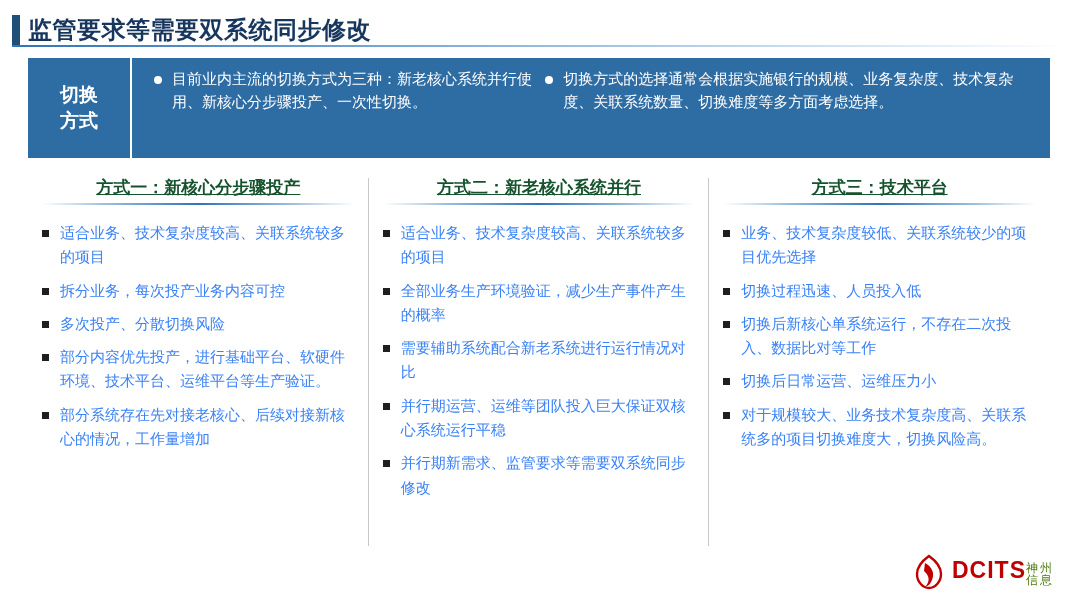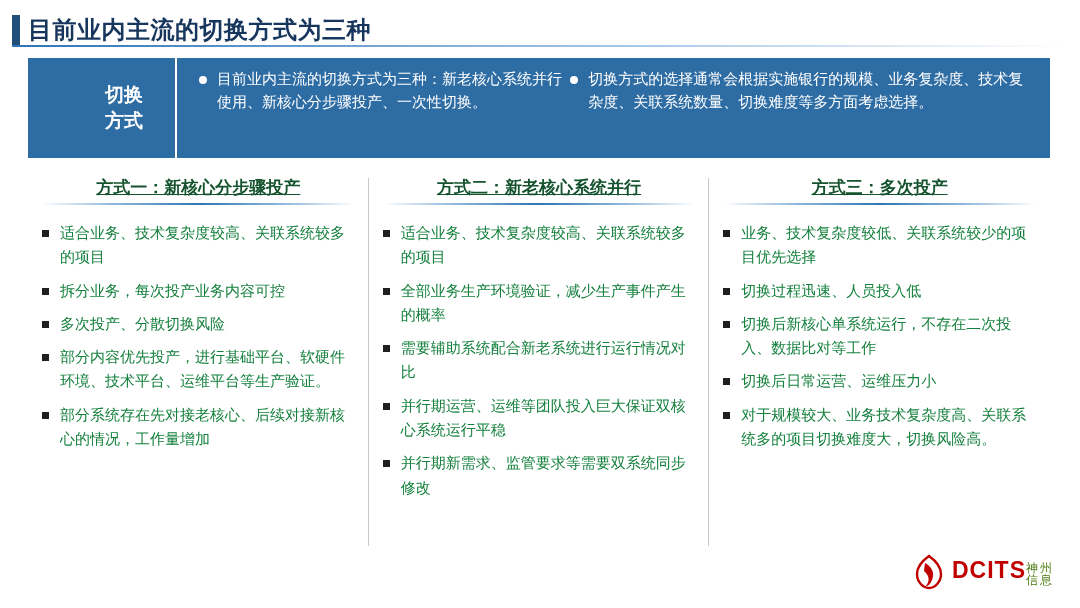--- a/index.html
+++ b/index.html
@@ -44,21 +44,20 @@
   }
 
   
   .banner {
     position: absolute;
     left: 28px; top: 58px;
     width: 1022px; height: 100px;
     background: #2e6ca4;
     display: flex;
     align-items: stretch;
-    padding-left: 45px;
   }
   .banner-tag {
     flex: 0 0 104px;
     display: flex;
     flex-direction: column;
     align-items: center;
     justify-content: center;
     background: #2e6ca4;
     border-right: 2px solid #ffffff;
     color: #ffffff;
@@ -124,21 +123,21 @@
     background: linear-gradient(to right, #ffffff 0%, #9bbfdf 20%, #2e75b6 50%, #9bbfdf 80%, #ffffff 100%);
     margin-bottom: 16px;
   }
   .bullets {
     list-style: none;
   }
   .bullets li {
     display: flex;
     align-items: flex-start;
     font-size: 15px;
-    color: #15803d;
+    color: #3b82f6;
     line-height: 1.62;
     margin-bottom: 9px;
   }
   .sq {
     flex: 0 0 auto;
     width: 7px; height: 7px;
     background: #1f1f1f;
     margin-top: 9px;
     margin-right: 11px;
   }
@@ -180,21 +179,21 @@
     line-height: 1;
   }
 </style>
 </head>
 <body>
 
 <div class="slide">
 
   <div class="title-bar">
     <div class="title-accent"></div>
-    <div class="title-text">目前业内主流的切换方式为三种</div>
+    <div class="title-text">监管要求等需要双系统同步修改</div>
   </div>
   <div class="title-underline"></div>
 
   <div class="banner">
     <div class="banner-tag">
       <div>切换</div>
       <div>方式</div>
     </div>
     <div class="banner-body">
       <div class="banner-line">
@@ -260,21 +259,21 @@
           </li>
         <li>
             <span class="sq"></span>
             <span class="txt">并行期新需求、监管要求等需要双系统同步修改</span>
           </li>
       </ul>
       <div class="col-divider"></div>
     </div>
 
     <div class="col">
-      <div class="col-head">方式三：多次投产</div>
+      <div class="col-head">方式三：技术平台</div>
       <div class="col-head-rule"></div>
       <ul class="bullets">
         <li>
             <span class="sq"></span>
             <span class="txt">业务、技术复杂度较低、关联系统较少的项目优先选择</span>
           </li>
         <li>
             <span class="sq"></span>
             <span class="txt">切换过程迅速、人员投入低</span>
           </li>

